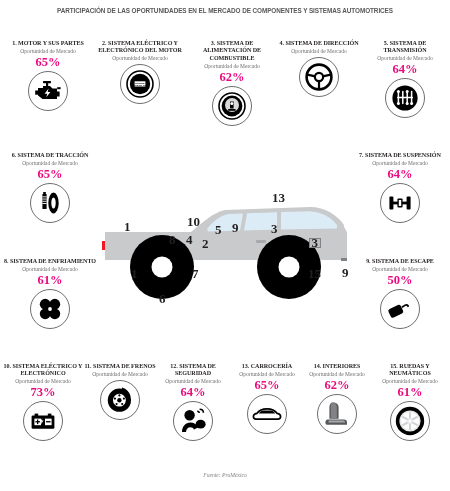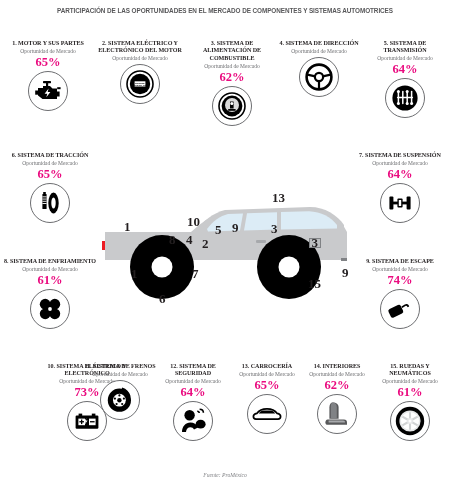--- a/index.html
+++ b/index.html
@@ -249,21 +249,21 @@
         </g>
         <rect x="12.8" y="7" width="2.4" height="6" fill="#fff"></rect>
         </svg>
       </div>
     </div>
   </div>
 
   <div class="card" style="left:352px;top:258px;width:96px;">
     <div class="name">9. SISTEMA DE ESCAPE</div>
     <div class="sub">Oportunidad de Mercado</div>
-    <div class="pct">74%</div>
+    <div class="pct">50%</div>
     <div class="iconwrap">
       <div class="circle" style="width:40px;height:40px;">
         <svg width="28" height="24" viewBox="0 0 28 24">
             <g fill="#000">
           <rect x="3" y="9.6" width="13.6" height="9.4" rx="2.2" transform="rotate(-26 9.8 14.3)"></rect>
           <path d="M15.4 9.6l3.4-2.2c1.6-1 3.2-.5 3.9.9l.5 1.1-1.7.8-.45-.95c-.3-.6-.9-.75-1.6-.3l-3.2 2.1z"></path>
         </g>
           </svg>
       </div>
     </div>
@@ -302,24 +302,24 @@
     <div class="callout" style="left:120px;top:41px;">5</div>
     <div class="callout" style="left:64px;top:110px;">6</div>
     <div class="callout" style="left:97px;top:85px;">7</div>
     <div class="callout" style="left:74px;top:51px;">8</div>
     <div class="callout" style="left:247px;top:84px;">9</div>
     <div class="callout" style="left:80px;top:33px;margin-left:12px;">10</div>
     <div class="callout" style="left:36px;top:85px;">1</div>
     <div class="callout" style="left:137px;top:39px;">9</div>
     <div class="callout" style="left:177px;top:9px;">13</div>
     <div class="callout" style="left:176px;top:40px;">3</div>
-    <div class="callout" style="left:213px;top:95px;">15</div>
-  </div>
-
-  <div class="card" style="left:1px;top:363px;width:84px;padding-left:44px;">
+    <div class="callout" style="left:213px;top:85px;">15</div>
+  </div>
+
+  <div class="card" style="left:1px;top:363px;width:84px;">
     <div class="name">10. SISTEMA ELÉCTRICO Y ELECTRÓNICO</div>
     <div class="sub">Oportunidad de Mercado</div>
     <div class="pct">73%</div>
     <div class="iconwrap">
       <div class="circle" style="width:40px;height:40px;">
         <svg width="28" height="22" viewBox="0 0 28 22">
             <g fill="#000">
           <rect x="5.6" y="3.6" width="3.6" height="2.4"></rect>
           <rect x="18.8" y="3.6" width="3.6" height="2.4"></rect>
           <rect x="2.6" y="5.6" width="22.8" height="13.2" rx="1.2"></rect>

